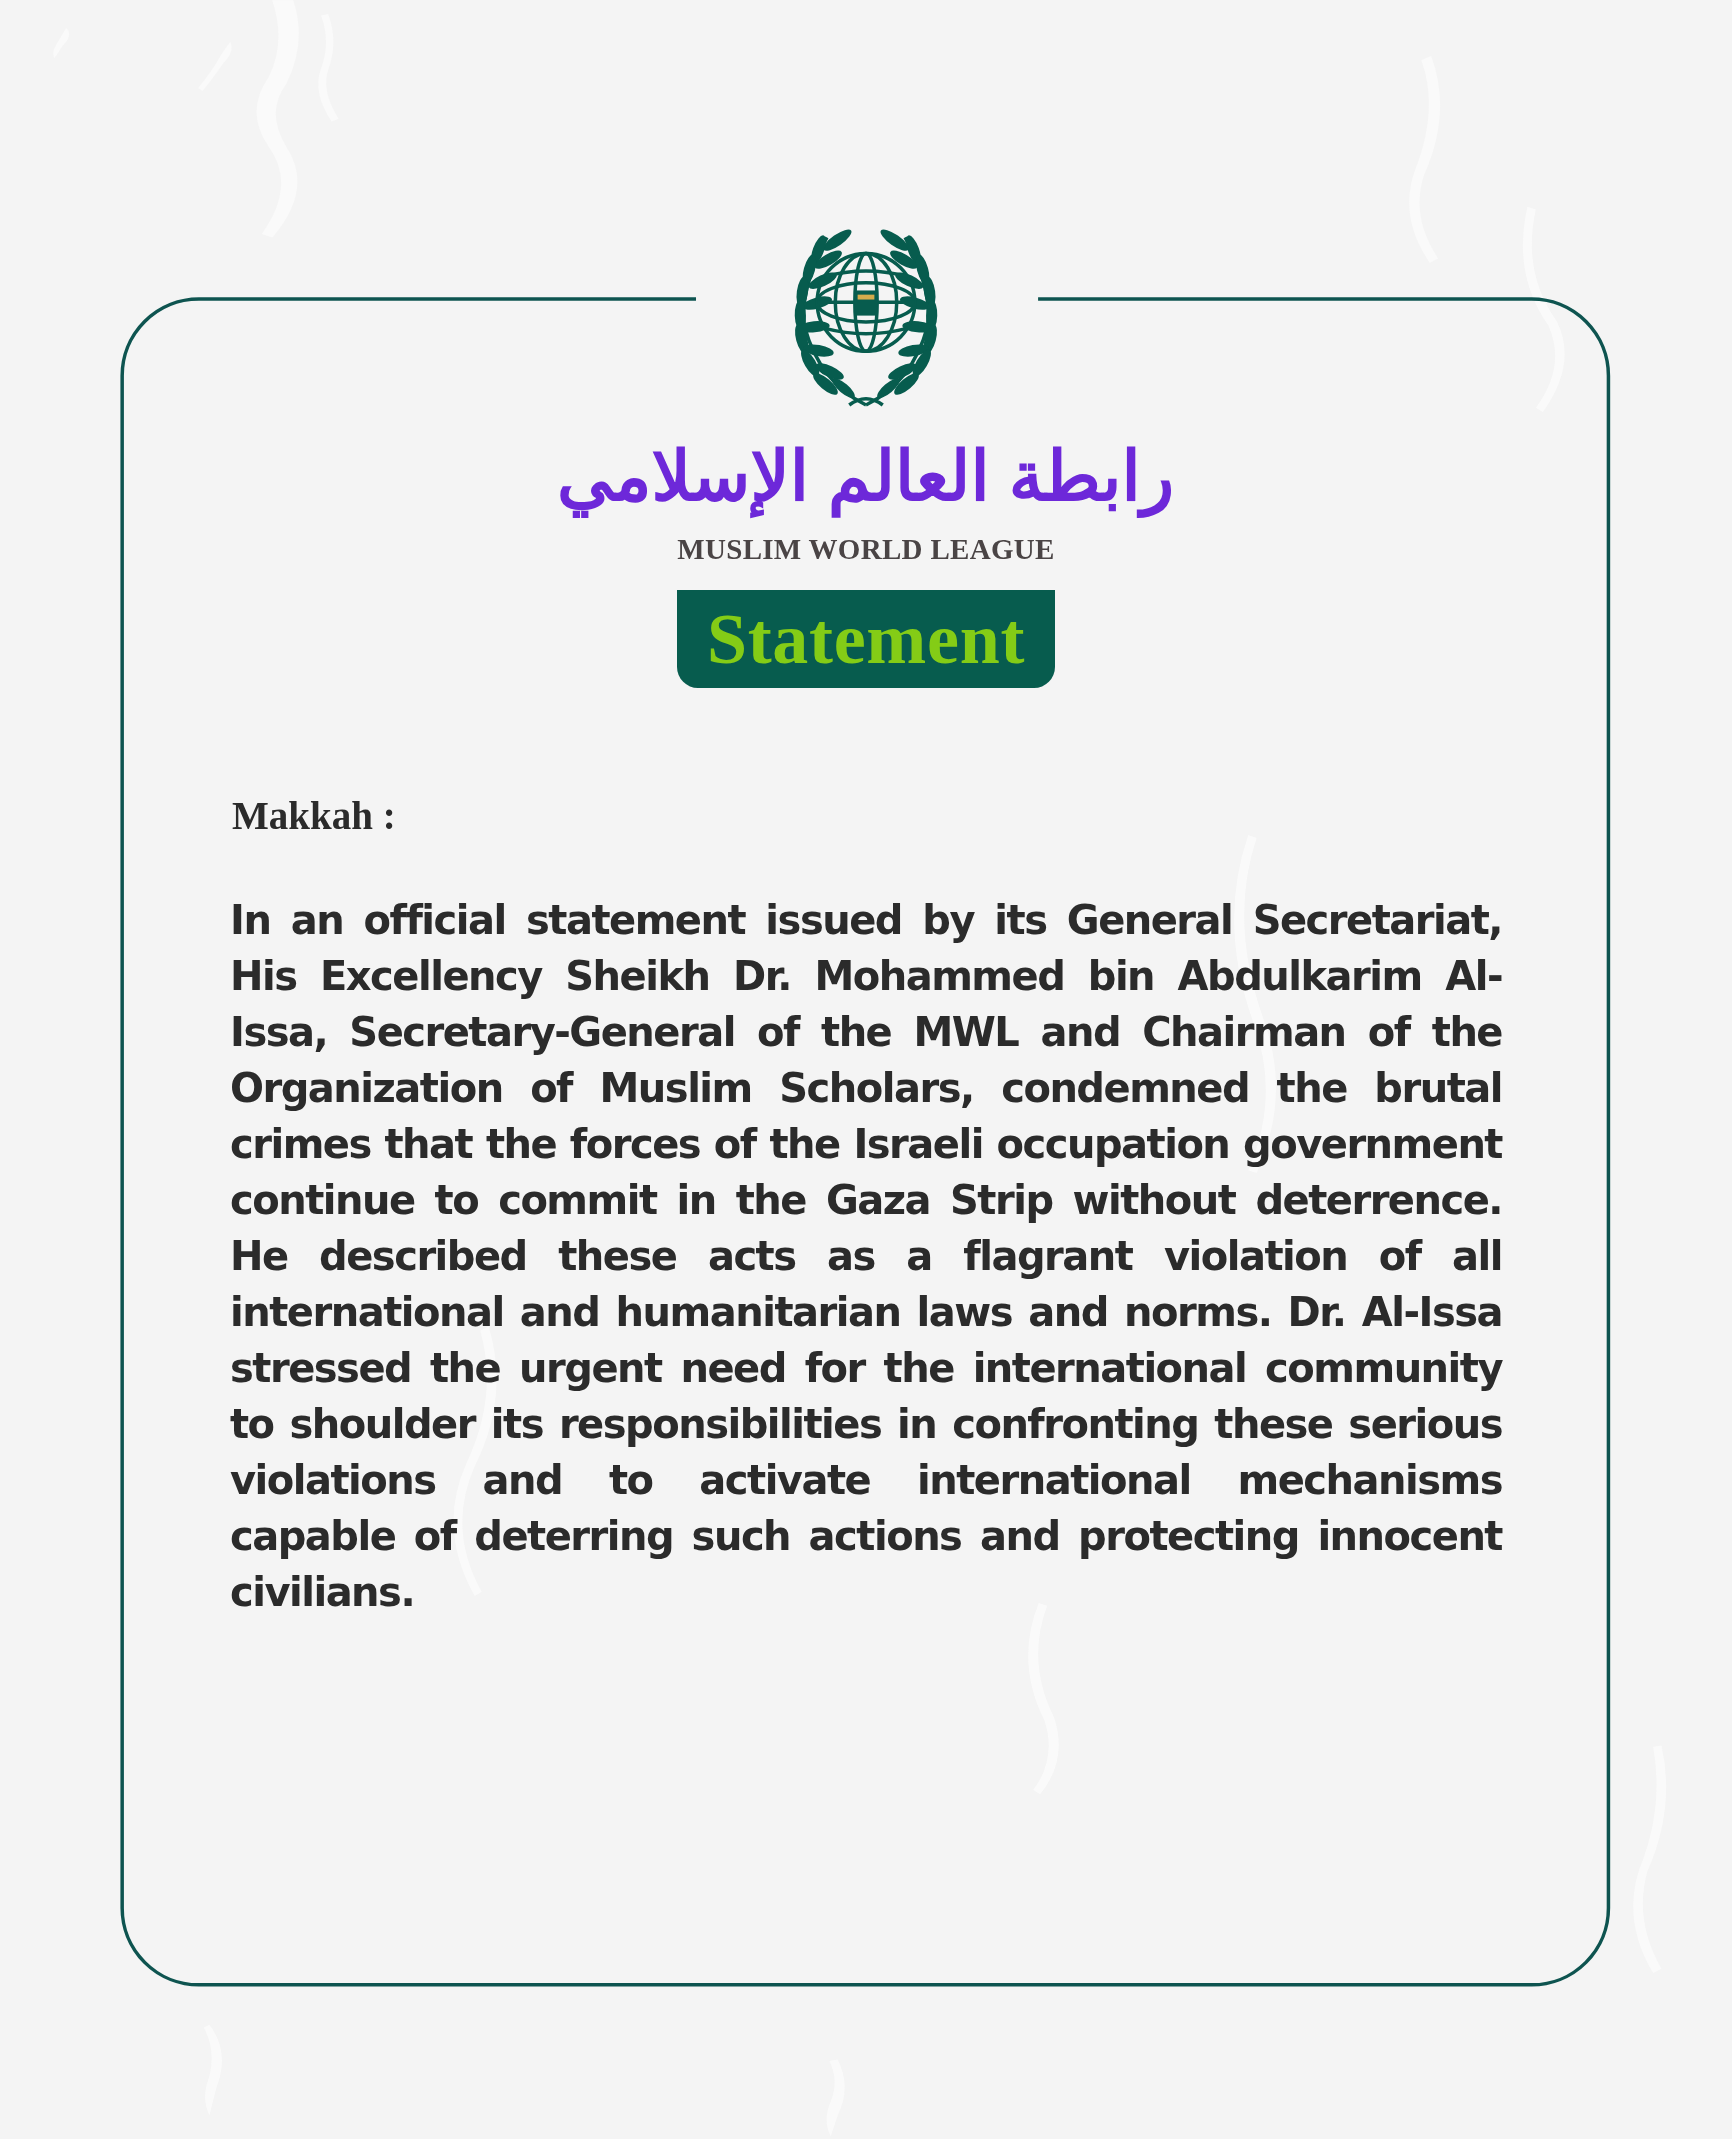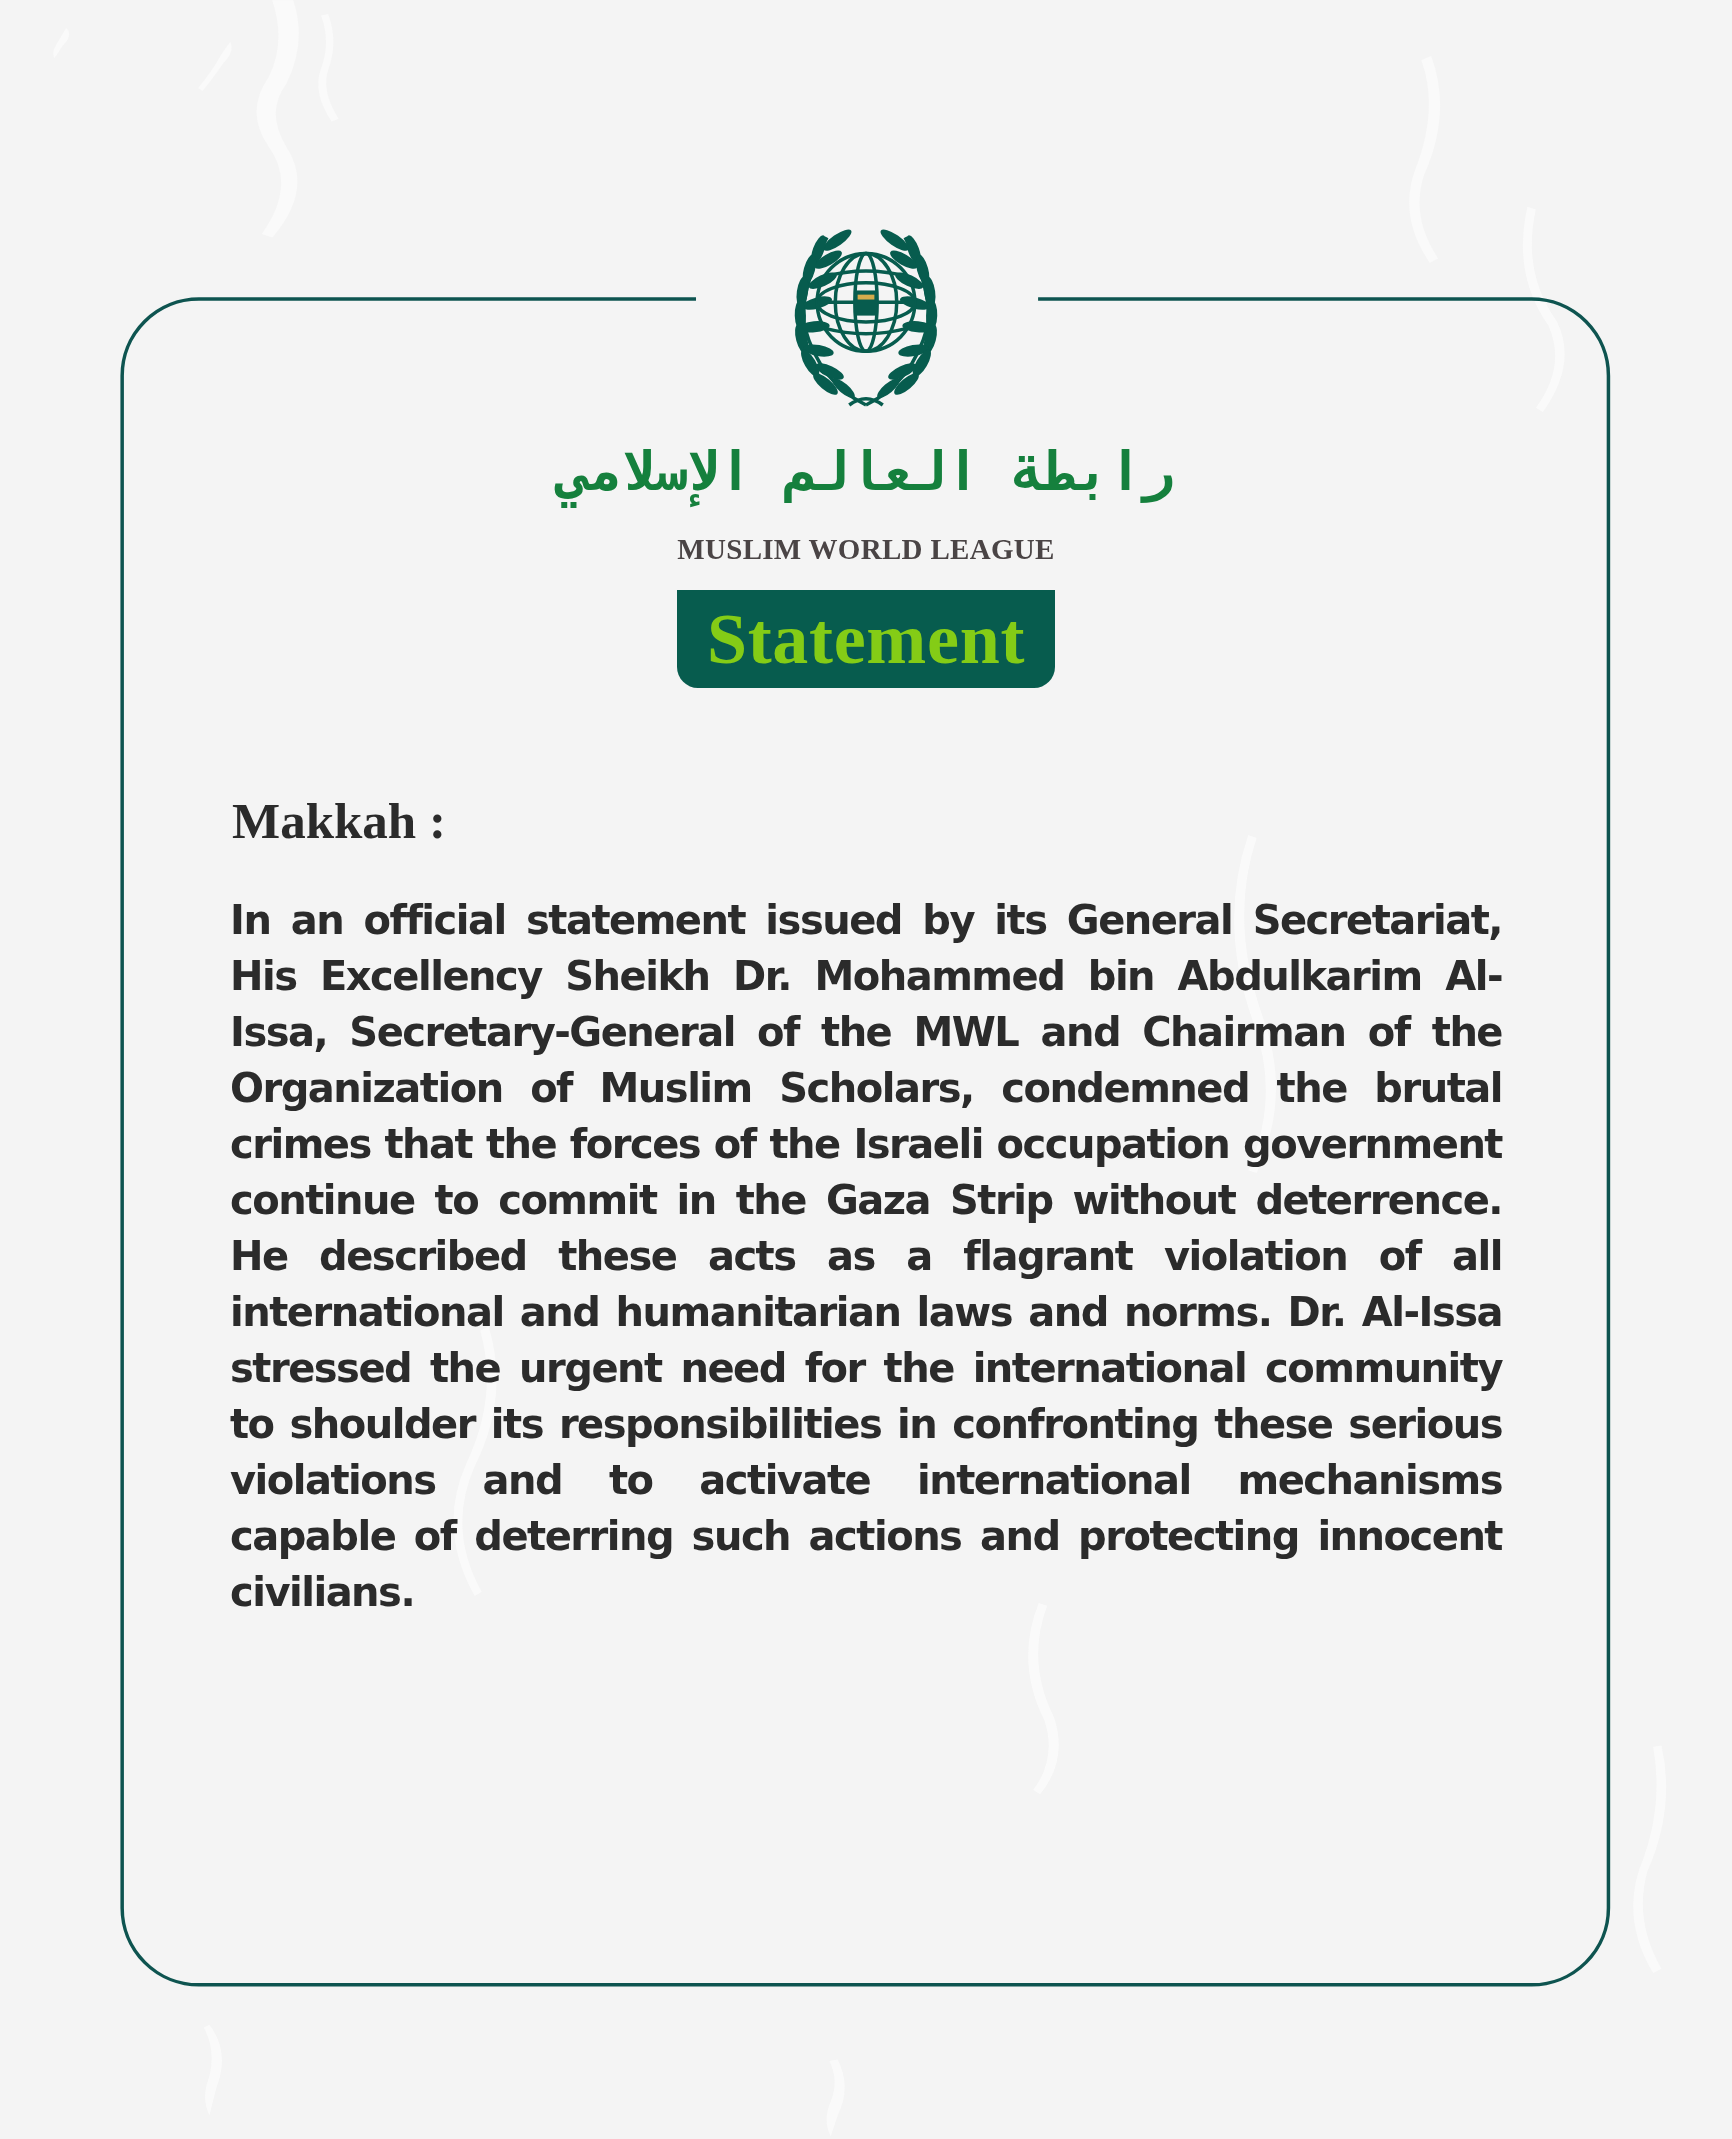--- a/index.html
+++ b/index.html
@@ -35,24 +35,24 @@
   .arabic-wordmark {
     position: absolute;
     left: 670px;
     top: 427px;
     width: 391px;
     height: 98px;
     display: flex;
     align-items: center;
     justify-content: center;
     direction: rtl;
-    font-family: Liberation Mono, monospace;
-    font-weight: bold;
-    font-size: 54px;
-    color: #15803d;
+    font-family: Liberation Sans, sans-serif;
+    font-weight: bold;
+    font-size: 69px;
+    color: #6d28d9;
     letter-spacing: 0;
     white-space: nowrap;
     line-height: 1;
   }
   .english-wordmark {
     position: absolute;
     left: 670px;
     top: 535px;
     width: 392px;
     text-align: center;
@@ -83,21 +83,21 @@
     color: #84cc16;
     line-height: 1;
     letter-spacing: 0.7px;
   }
   .dateline {
     position: absolute;
     left: 232px;
     top: 796px;
     font-family: "Liberation Serif", serif;
     font-weight: bold;
-    font-size: 51px;
+    font-size: 39px;
     color: #2b2b2b;
     line-height: 1;
     white-space: nowrap;
   }
   .body-text {
     position: absolute;
     left: 230px;
     top: 892px;
     width: 1272px;
     color: #2b2b2b;

